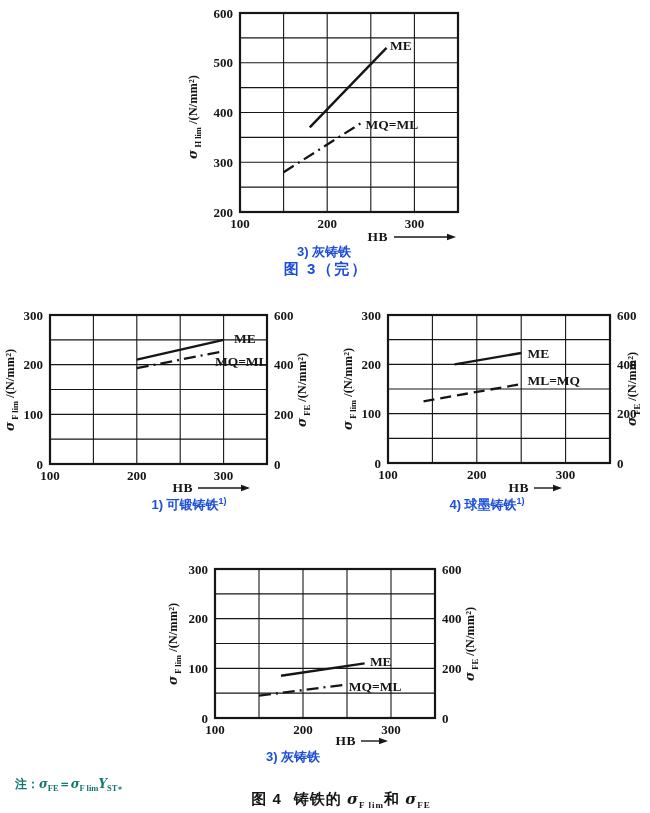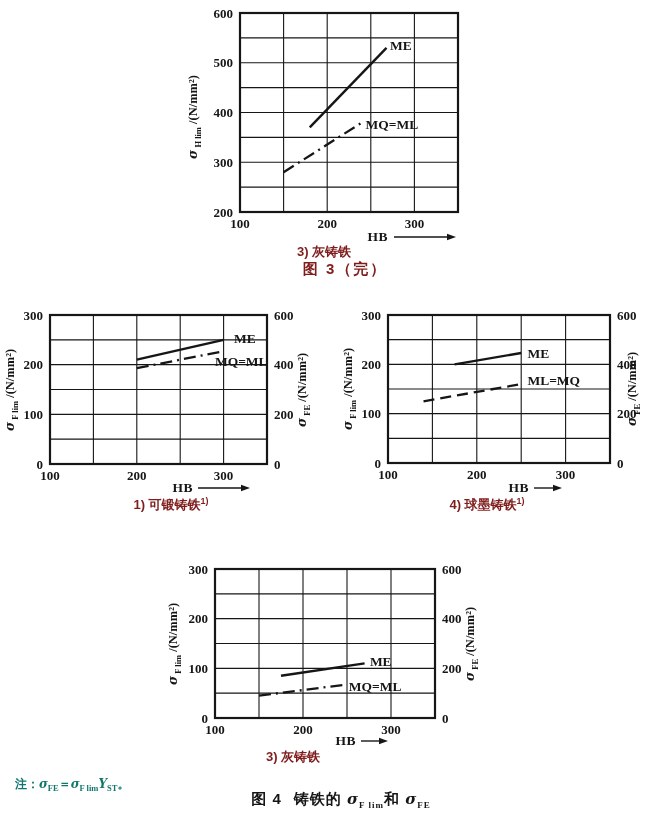--- a/index.html
+++ b/index.html
@@ -6,21 +6,21 @@
   .page{position:relative;width:650px;height:813px;background:#ffffff;color:#161616;overflow:hidden;}
   svg{position:absolute;left:0;top:0;}
   svg text{fill:#161616;}
   .tick{font:700 13px "Liberation Serif",serif;}
   .slabel{font:700 13.5px "Liberation Serif",serif;}
   .hb{font:700 13.5px "Liberation Serif",serif;letter-spacing:.5px;}
   .ylab{font:700 12.5px "Liberation Serif",serif;}
   .ylab .sig{font-style:italic;font-family:"DejaVu Serif",serif;}
   .ylab .sub{font-size:8.5px;}
   .cap{position:absolute;transform:translateX(-50%);white-space:nowrap;
-       font:700 13px "Liberation Sans",sans-serif;color:#7f1d1d;}
+       font:700 13px "Liberation Sans",sans-serif;color:#1d4ed8;}
   .cap sup{font-size:9px;}
   .bigcap{font-size:15px;letter-spacing:2px;}
   .note{position:absolute;left:15px;top:776px;white-space:nowrap;
         font:700 12px "Liberation Sans",sans-serif;color:#0f766e;}
   .sig{font-family:"DejaVu Serif",serif;font-style:italic;font-weight:700;}
   .sym-y{font-family:"DejaVu Serif",serif;font-style:italic;font-weight:700;}
   sub{font-size:8.5px;font-family:"Liberation Serif",serif;font-style:normal;}
   .eq{font-family:"Liberation Serif",serif;font-weight:700;}
   .figcap{position:absolute;transform:translateX(-50%);white-space:nowrap;
           font:700 15px "Liberation Sans",sans-serif;letter-spacing:1px;color:#161616;text-align:right;}
@@ -155,23 +155,23 @@
         <line x1="361" y1="741" x2="380" y2="741" stroke="#161616" stroke-width="1.4"></line>
         <polygon points="388,741 379,737.8 379,744.2" fill="#161616"></polygon>
         <polyline points="281,675.7833333333333 364.6,663.3666666666667" fill="none" stroke="#161616" stroke-width="2.4" stroke-dasharray="none"></polyline>
         <polyline points="259,695.65 345.24,684.7233333333334" fill="none" stroke="#161616" stroke-width="2.3" stroke-dasharray="12 5 2 5"></polyline>
         <text x="369.88" y="666.3733333333333" text-anchor="start" class="slabel">ME</text>
         <text x="348.76" y="691.2066666666667" text-anchor="start" class="slabel">MQ=ML</text>
       </g>
     </svg>
 
   <div class="cap" style="left:324px;top:243px;">3) 灰铸铁</div>
-  <div class="cap bigcap" style="left:345px;top:260px;">图 3（完）</div>
+  <div class="cap bigcap" style="left:326px;top:260px;">图 3（完）</div>
 
-  <div class="cap" style="left:171px;top:496px;"><span>1) 可锻铸铁</span><sup>1)</sup></div>
+  <div class="cap" style="left:189px;top:496px;"><span>1) 可锻铸铁</span><sup>1)</sup></div>
 
   <div class="cap" style="left:487px;top:496px;"><span>4) 球墨铸铁</span><sup>1)</sup></div>
 
   <div class="cap" style="left:293px;top:748px;"><span>3) 灰铸铁</span></div>
 
   <div class="note">
     <span>注：</span><span class="sig">σ</span><sub>FE</sub><span class="eq">＝</span><span class="sig">σ</span><sub>F lim</sub><span class="sym-y">Y</span><sub>ST</sub><span>。</span>
   </div>
 
   <div class="figcap" style="left:341px;top:790px;">

